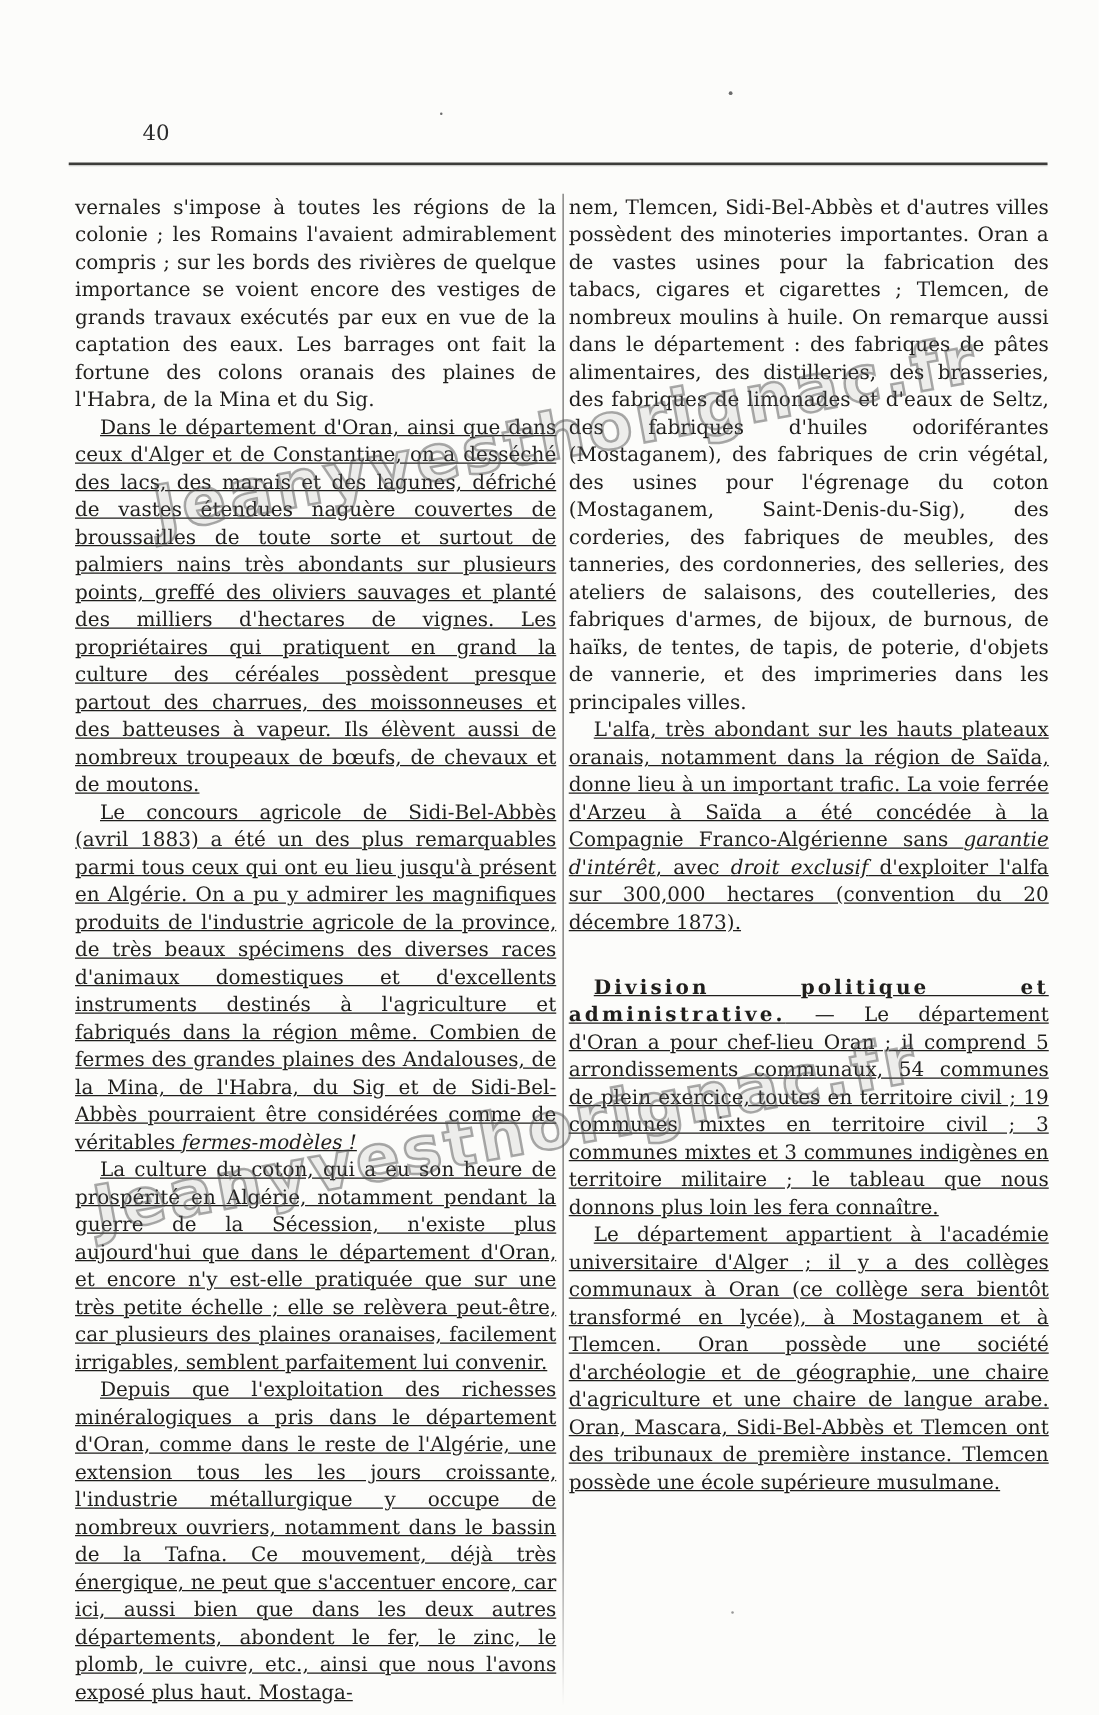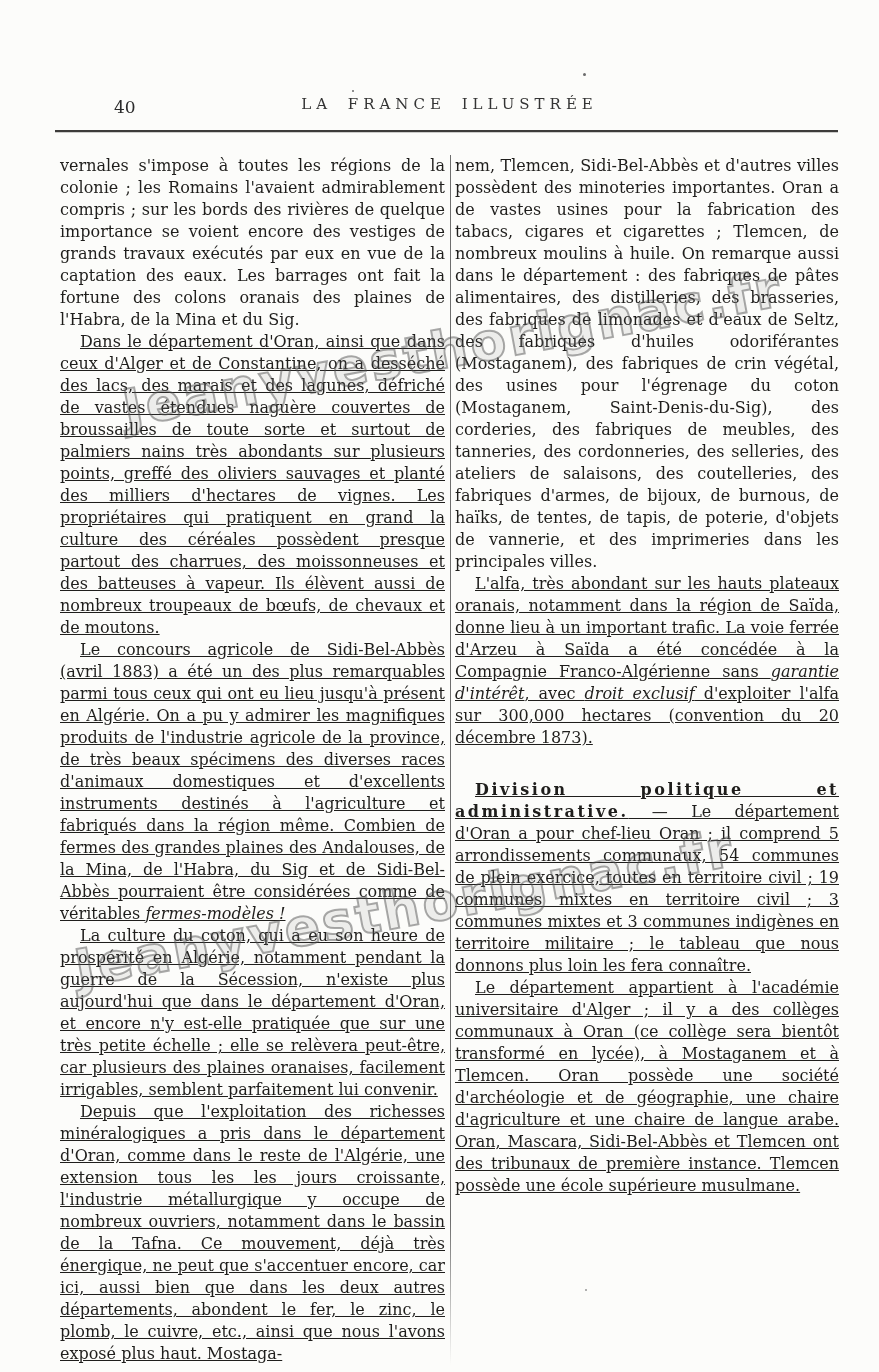--- a/index.html
+++ b/index.html
@@ -70,21 +70,20 @@
   .speck-2 { left:352px; top:90px;  width:2px; height:2px; }
   .speck-3 { left:585px; top:1289px; width:2px; height:2px; opacity:.7; }
 </style>
 </head>
 <body>
 
 <div class="page">
 
   <div class="header">
     <span class="page-number">40</span>
-    <div class="journal-title">LA FRANCE ILLUSTRÉE</div>
   </div>
 
   <div class="header-rule"></div>
 
   <div class="columns">
     <div class="column">
         <p class="para"><span class="seg-normal">vernales s'impose à toutes les régions de la colonie ; les Romains l'avaient admirablement compris ; sur les bords des rivières de quelque importance se voient encore des vestiges de grands travaux exécutés par eux en vue de la captation des eaux. Les barrages ont fait la fortune des colons oranais des plaines de l'Habra, de la Mina et du Sig.</span></p>
         <p class="para indent"><span class="seg-normal">Dans le département d'Oran, ainsi que dans ceux d'Alger et de Constantine, on a desséché des lacs, des marais et des lagunes, défriché de vastes étendues naguère couvertes de broussailles de toute sorte et surtout de palmiers nains très abondants sur plusieurs points, greffé des oliviers sauvages et planté des milliers d'hectares de vignes. Les propriétaires qui pratiquent en grand la culture des céréales possèdent presque partout des charrues, des moissonneuses et des batteuses à vapeur. Ils élèvent aussi de nombreux troupeaux de bœufs, de chevaux et de moutons.</span></p>
         <p class="para indent"><span class="seg-normal">Le concours agricole de Sidi-Bel-Abbès (avril 1883) a été un des plus remarquables parmi tous ceux qui ont eu lieu jusqu'à présent en Algérie. On a pu y admirer les magnifiques produits de l'industrie agricole de la province, de très beaux spécimens des diverses races d'animaux domestiques et d'excellents instruments destinés à l'agriculture et fabriqués dans la région même. Combien de fermes des grandes plaines des Andalouses, de la Mina, de l'Habra, du Sig et de Sidi-Bel-Abbès pourraient être considérées comme de véritables </span><span class="seg-italic">fermes-modèles !</span></p>
         <p class="para indent"><span class="seg-normal">La culture du coton, qui a eu son heure de prospérité en Algérie, notamment pendant la guerre de la Sécession, n'existe plus aujourd'hui que dans le département d'Oran, et encore n'y est-elle pratiquée que sur une très petite échelle ; elle se relèvera peut-être, car plusieurs des plaines oranaises, facilement irrigables, semblent parfaitement lui convenir.</span></p>

